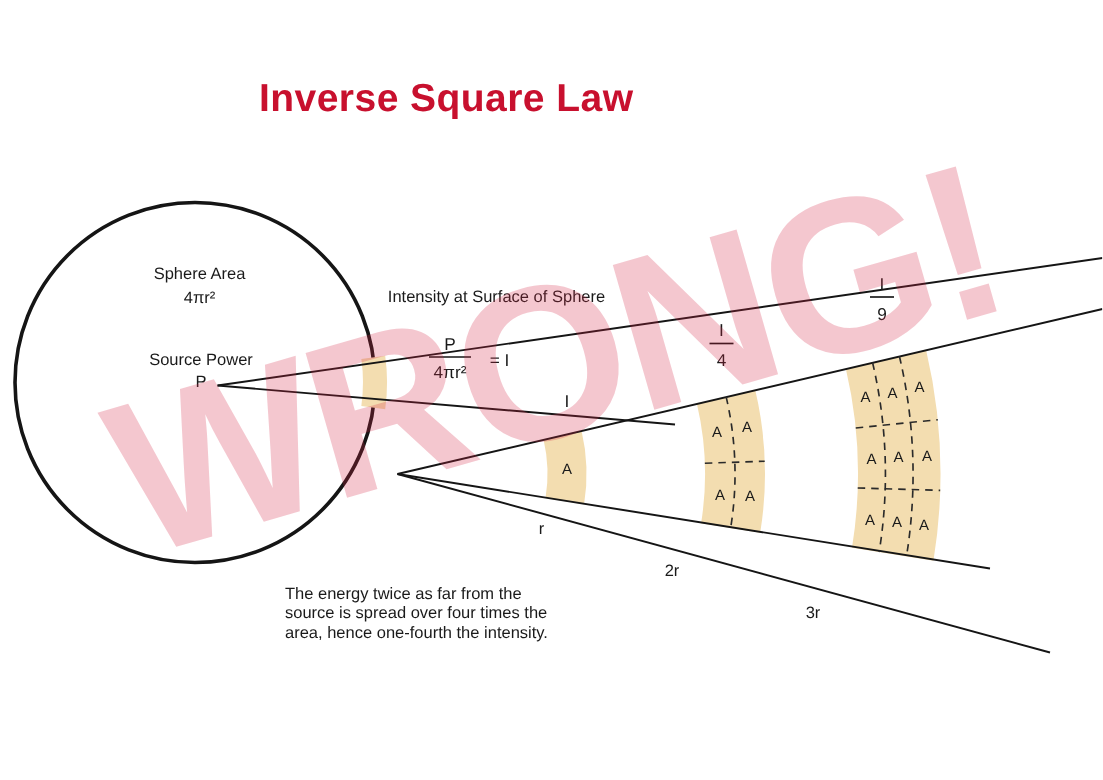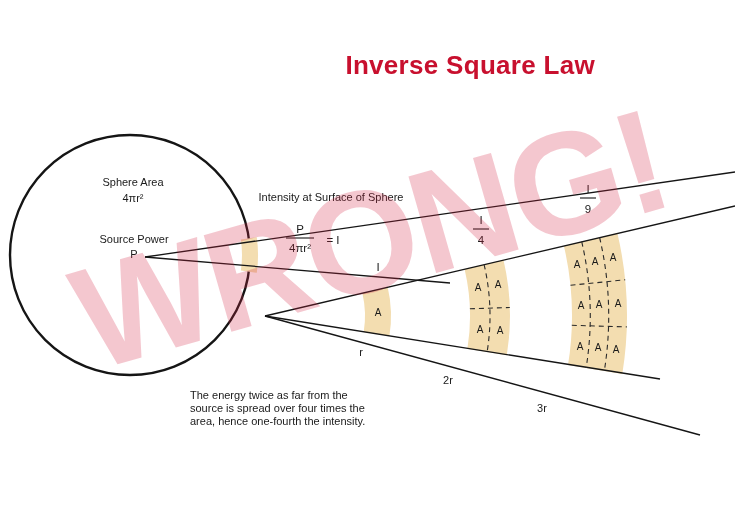--- a/index.html
+++ b/index.html
@@ -9,21 +9,21 @@
   }
   .stage svg { position:absolute; left:0; top:0; }
   svg text {
     font-family:"Liberation Sans", sans-serif;
     fill:#1a1a1a; font-size:11px;
   }
   svg text.area-a { font-size:10px; }
   svg text.frac { font-size:11.5px; }
   .page-title {
     position:absolute; left:0; top:50px; width:595px; margin:0;
-    text-align:right; font-size:26px; font-weight:700;
+    text-align:center; font-size:26px; font-weight:700;
     color:#c8102e; letter-spacing:0.3px;
   }
   .watermark {
     position:absolute; left:30px; top:152px; width:680px; height:175px;
     line-height:175px; text-align:center;
     font-size:146px; font-weight:800; letter-spacing:-3px;
     color:rgba(214,40,70,0.26);
     transform:rotate(-16deg);
     pointer-events:none; user-select:none; white-space:nowrap;
   }

